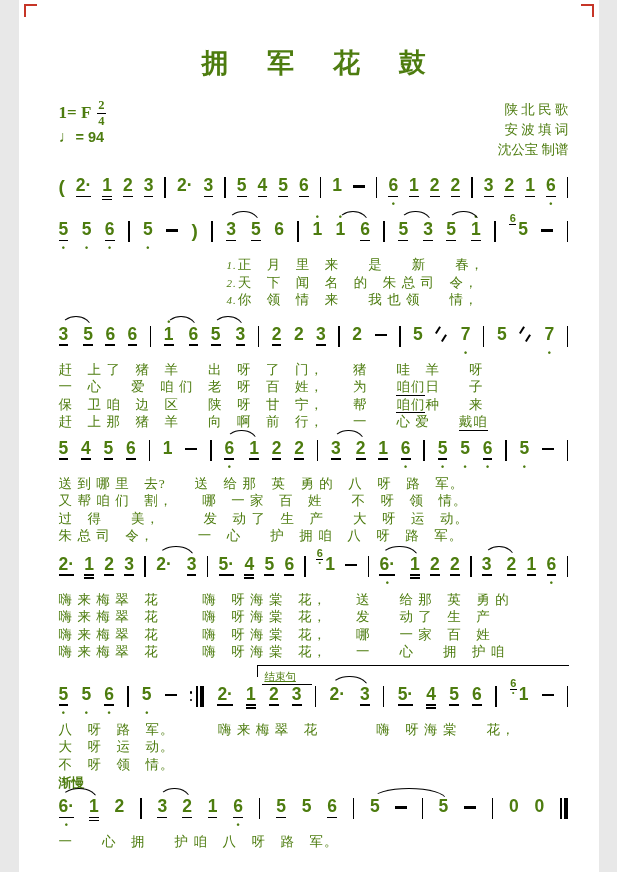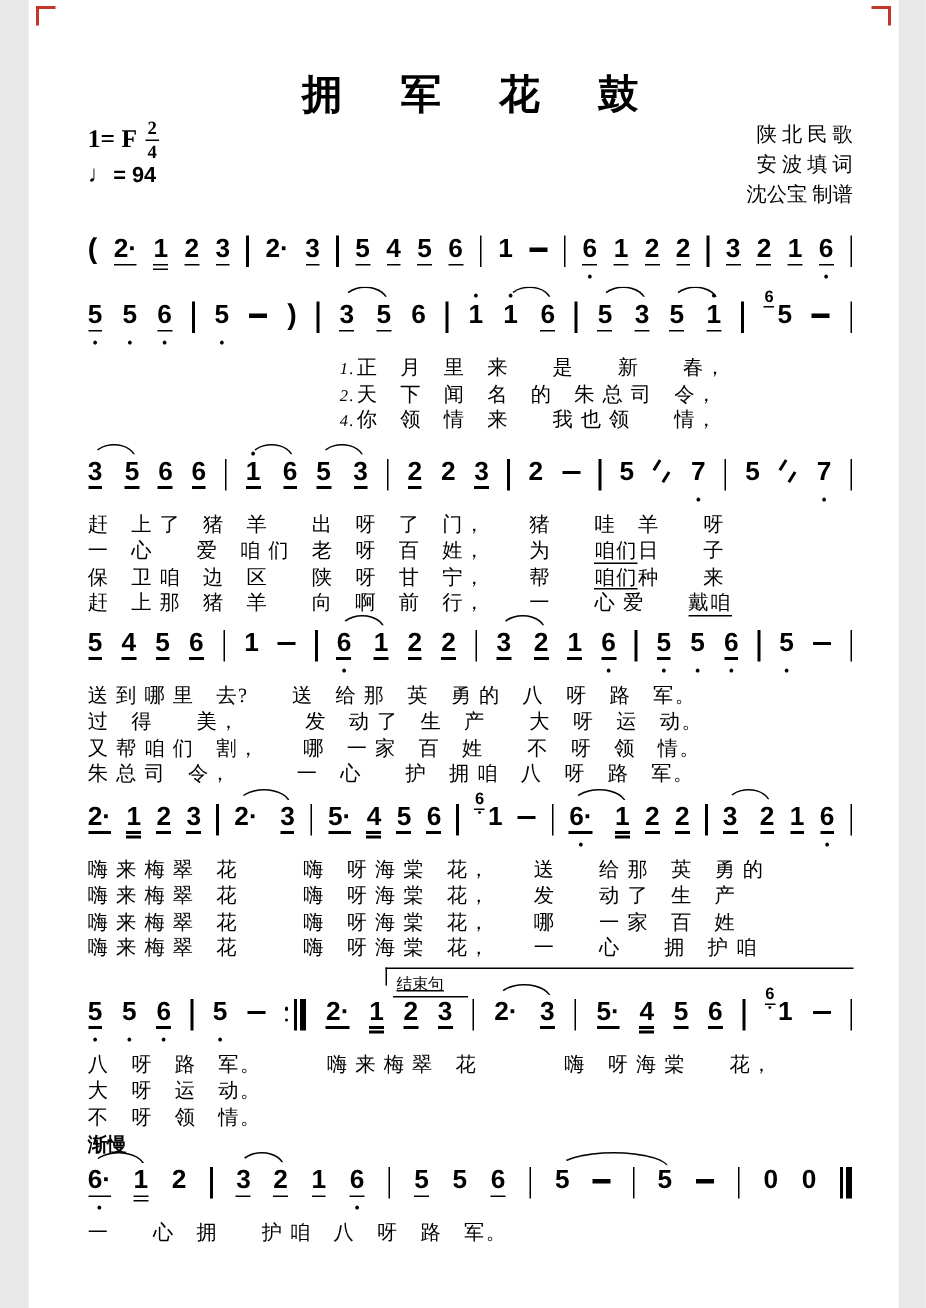--- a/index.html
+++ b/index.html
@@ -1,25 +1,25 @@
 <!DOCTYPE html>
 <html><head>
 <meta charset="utf-8">
 <style>
   html,body{margin:0;padding:0;background:#e8e8e8;}
   .page{position:relative;width:580px;height:872px;margin:0 auto;background:#ffffff;
-        overflow:hidden;box-sizing:border-box;padding:0 30px 0 40px;color:#000000;}
+        overflow:hidden;box-sizing:border-box;padding:0 30px 0 40px;color:#4d7c0f;}
   
   .crop{position:absolute;width:11px;height:11px;}
   .crop.tl{left:5px;top:4px;border-left:2px solid #c63527;border-top:2px solid #c63527;}
   .crop.tr{right:5px;top:4px;border-right:2px solid #c63527;border-top:2px solid #c63527;}
   
   h1{margin:46px 0 0;text-align:center;font:bold 27px "Liberation Serif",serif;
      letter-spacing:16px;text-indent:16px;height:34px;line-height:34px;}
-  .meta{display:flex;justify-content:space-between;align-items:flex-start;margin-top:0;height:62px;}
+  .meta{display:flex;justify-content:space-between;align-items:flex-start;margin-top:20px;height:62px;}
   .keysig{font:bold 17px "Liberation Serif",serif;display:flex;align-items:center;height:26px;}
   .frac{display:inline-flex;flex-direction:column;align-items:center;font:bold 12.5px "Liberation Serif",serif;
         line-height:1.15;margin-left:6px;}
   .frac .den{border-top:1.4px solid #000;padding:0 1px;}
   .tempo{font:bold 14.5px "Liberation Sans",sans-serif;margin-top:2px;}
   .qnote{font-size:16px;margin-right:1px;}
   .credits{text-align:right;font:13.5px "Liberation Serif",serif;line-height:20px;}
   
   .system{position:relative;}
   .notes{display:flex;justify-content:space-between;align-items:flex-start;height:38px;}
@@ -817,22 +817,22 @@
             <span class="numrow">5</span>
             <span class="ulrow"></span>
             <span class="lorow">•</span>
           </span>
         </span>
         <span class="tok dash"></span>
         <span class="tok bar"></span>
       </div>
     <div class="lyrics">
         <div class="lyrline">送 到 哪 里　去?　　送　给 那　英　勇 的　八　呀　路　军。</div>
+        <div class="lyrline">又 帮 咱 们　割，　　哪　一 家　百　姓　　不　呀　领　情。</div>
         <div class="lyrline">过　得　　美，　　　发　动 了　生　产　　大　呀　运　动。</div>
-        <div class="lyrline">又 帮 咱 们　割，　　哪　一 家　百　姓　　不　呀　领　情。</div>
         <div class="lyrline">朱 总 司　令，　　　一　心　　护　拥 咱　八　呀　路　军。</div>
       </div>
   </div>
 
   <div class="system sys5">
     <div class="notes">
         <span class="tok note">
           <span class="mcol">
             <span class="hirow">&nbsp;</span>
             <span class="numrow">2·</span>

